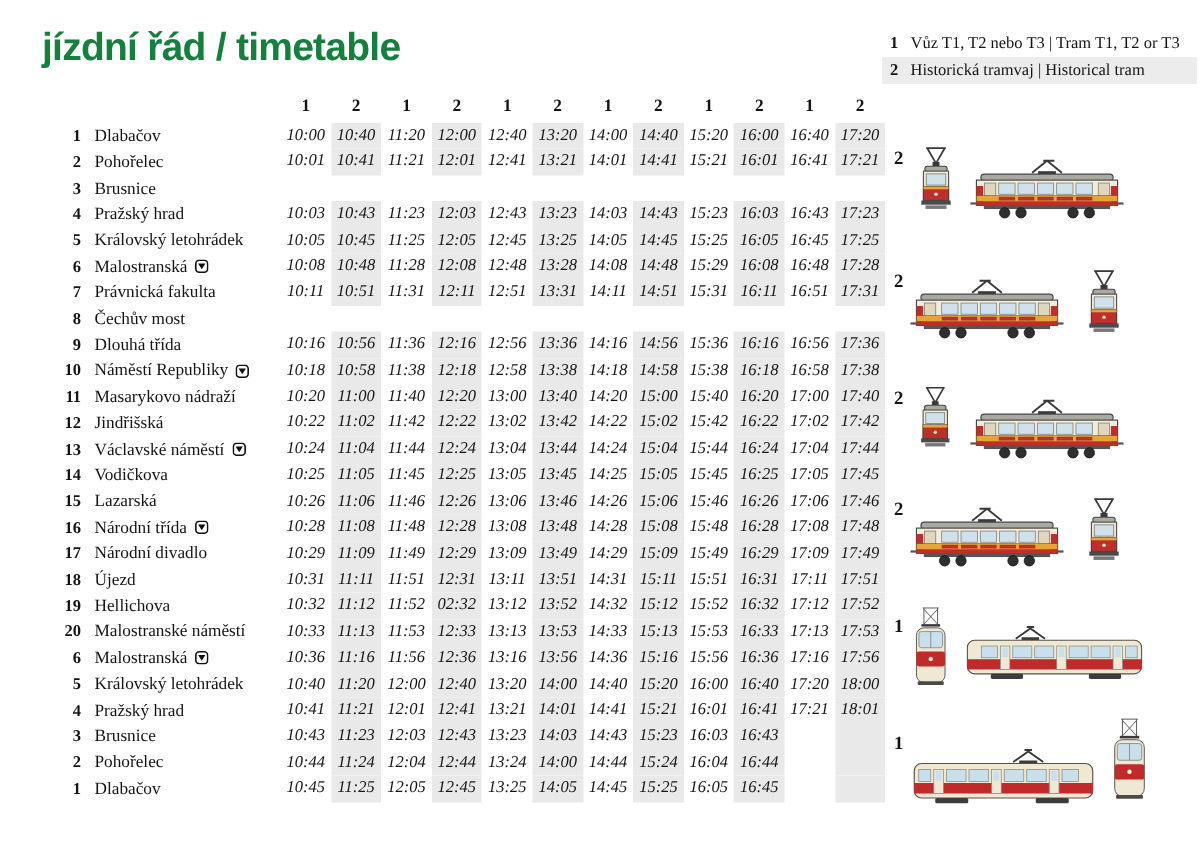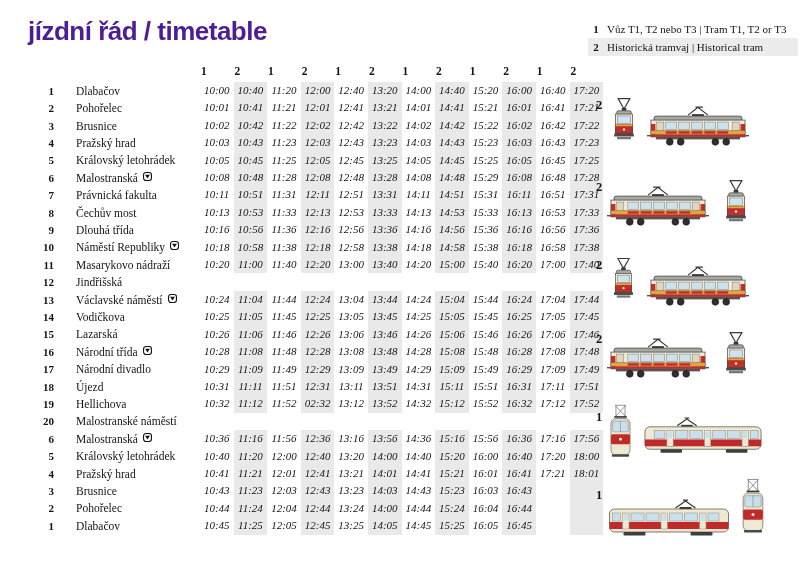--- a/index.html
+++ b/index.html
@@ -4,40 +4,40 @@
 <style>
   html,body{margin:0;padding:0;}
   body{
     width:800px;height:564px;position:relative;overflow:hidden;
     background:#ffffff;color:#141414;
     font-family:"Liberation Serif", serif;
   }
   .title{
     position:absolute;left:28px;top:16px;
     font-family:"Liberation Sans", sans-serif;
-    font-weight:800;font-size:26px;letter-spacing:-0.5px;color:#4c1d95;
+    font-weight:800;font-size:26px;letter-spacing:-0.5px;color:#15803d;
   }
   
   .legend{position:absolute;left:588px;top:20px;width:210px;font-size:11px;}
   .legend-line{display:flex;align-items:baseline;padding:2px 3px;line-height:14px;}
   .legend-line .lnum{font-weight:bold;width:10px;margin-right:6px;text-align:center;}
   .legend-line.shade{background:#ececec;}
   
   .table{position:absolute;left:28px;top:62px;width:566px;}
   .header-row{
     position:absolute;left:159px;top:0;height:20px;
     display:grid;grid-template-columns:repeat(12,33.6px);
     font-weight:bold;font-size:11.5px;line-height:18px;text-align:center;
   }
   .rows{position:absolute;left:0;top:20px;}
   .trow{display:flex;align-items:center;height:17.42px;}
   .trow .num{width:26px;text-align:right;font-weight:bold;font-size:11px;flex:none;}
   .trow .name{
-    width:124px;padding-left:22px;flex:none;font-size:11.5px;white-space:nowrap;
-    display:flex;align-items:flex-start;gap:5px;
+    width:124px;padding-left:9px;flex:none;font-size:11.5px;white-space:nowrap;
+    display:flex;align-items:center;gap:5px;
   }
   .trow .times{display:grid;grid-template-columns:repeat(12,33.6px);flex:none;font-style:italic;}
   .cell{text-align:center;font-size:11px;line-height:17.42px;height:17.42px;}
   .cell.shade{background:#e9e9e9;}
   .metro{display:inline-flex;align-items:center;}
   
   .tram-group{position:absolute;width:206px;height:72px;}
   .tram-group .tlabel{position:absolute;font-weight:bold;font-size:12.5px;}
   .tram-group svg{position:absolute;}
   .mirror{transform:scaleX(-1);}
@@ -189,34 +189,20 @@
           <span class="cell shade">16:01</span>
           <span class="cell">16:41</span>
           <span class="cell shade">17:21</span>
         </span>
       </div>
       <div class="trow">
         <span class="num">3</span>
         <span class="name">
           <span>Brusnice</span>
         </span>
-        <span class="times">
-          <span class="cell">10:02</span>
-          <span class="cell shade">10:42</span>
-          <span class="cell">11:22</span>
-          <span class="cell shade">12:02</span>
-          <span class="cell">12:42</span>
-          <span class="cell shade">13:22</span>
-          <span class="cell">14:02</span>
-          <span class="cell shade">14:42</span>
-          <span class="cell">15:22</span>
-          <span class="cell shade">16:02</span>
-          <span class="cell">16:42</span>
-          <span class="cell shade">17:22</span>
-        </span>
       </div>
       <div class="trow">
         <span class="num">4</span>
         <span class="name">
           <span>Pražský hrad</span>
         </span>
         <span class="times">
           <span class="cell">10:03</span>
           <span class="cell shade">10:43</span>
           <span class="cell">11:23</span>
@@ -295,34 +281,20 @@
           <span class="cell shade">16:11</span>
           <span class="cell">16:51</span>
           <span class="cell shade">17:31</span>
         </span>
       </div>
       <div class="trow">
         <span class="num">8</span>
         <span class="name">
           <span>Čechův most</span>
         </span>
-        <span class="times">
-          <span class="cell">10:13</span>
-          <span class="cell shade">10:53</span>
-          <span class="cell">11:33</span>
-          <span class="cell shade">12:13</span>
-          <span class="cell">12:53</span>
-          <span class="cell shade">13:33</span>
-          <span class="cell">14:13</span>
-          <span class="cell shade">14:53</span>
-          <span class="cell">15:33</span>
-          <span class="cell shade">16:13</span>
-          <span class="cell">16:53</span>
-          <span class="cell shade">17:33</span>
-        </span>
       </div>
       <div class="trow">
         <span class="num">9</span>
         <span class="name">
           <span>Dlouhá třída</span>
         </span>
         <span class="times">
           <span class="cell">10:16</span>
           <span class="cell shade">10:56</span>
           <span class="cell">11:36</span>
@@ -381,20 +353,34 @@
           <span class="cell shade">16:20</span>
           <span class="cell">17:00</span>
           <span class="cell shade">17:40</span>
         </span>
       </div>
       <div class="trow">
         <span class="num">12</span>
         <span class="name">
           <span>Jindřišská</span>
         </span>
+        <span class="times">
+          <span class="cell">10:22</span>
+          <span class="cell shade">11:02</span>
+          <span class="cell">11:42</span>
+          <span class="cell shade">12:22</span>
+          <span class="cell">13:02</span>
+          <span class="cell shade">13:42</span>
+          <span class="cell">14:22</span>
+          <span class="cell shade">15:02</span>
+          <span class="cell">15:42</span>
+          <span class="cell shade">16:22</span>
+          <span class="cell">17:02</span>
+          <span class="cell shade">17:42</span>
+        </span>
       </div>
       <div class="trow">
         <span class="num">13</span>
         <span class="name">
           <span>Václavské náměstí</span>
           <span class="metro">
             <svg viewBox="0 0 10 10" width="9" height="9">
               <rect x="0.6" y="0.6" width="8.8" height="8.8" rx="2.6" fill="none" stroke="#111" stroke-width="1.2"></rect>
               <path d="M2.3 3 L5 7.2 L7.7 3 Z" fill="#111"></path>
             </svg>
@@ -539,20 +525,34 @@
           <span class="cell shade">16:32</span>
           <span class="cell">17:12</span>
           <span class="cell shade">17:52</span>
         </span>
       </div>
       <div class="trow">
         <span class="num">20</span>
         <span class="name">
           <span>Malostranské náměstí</span>
         </span>
+        <span class="times">
+          <span class="cell">10:33</span>
+          <span class="cell shade">11:13</span>
+          <span class="cell">11:53</span>
+          <span class="cell shade">12:33</span>
+          <span class="cell">13:13</span>
+          <span class="cell shade">13:53</span>
+          <span class="cell">14:33</span>
+          <span class="cell shade">15:13</span>
+          <span class="cell">15:53</span>
+          <span class="cell shade">16:33</span>
+          <span class="cell">17:13</span>
+          <span class="cell shade">17:53</span>
+        </span>
       </div>
       <div class="trow">
         <span class="num">6</span>
         <span class="name">
           <span>Malostranská</span>
           <span class="metro">
             <svg viewBox="0 0 10 10" width="9" height="9">
               <rect x="0.6" y="0.6" width="8.8" height="8.8" rx="2.6" fill="none" stroke="#111" stroke-width="1.2"></rect>
               <path d="M2.3 3 L5 7.2 L7.7 3 Z" fill="#111"></path>
             </svg>

